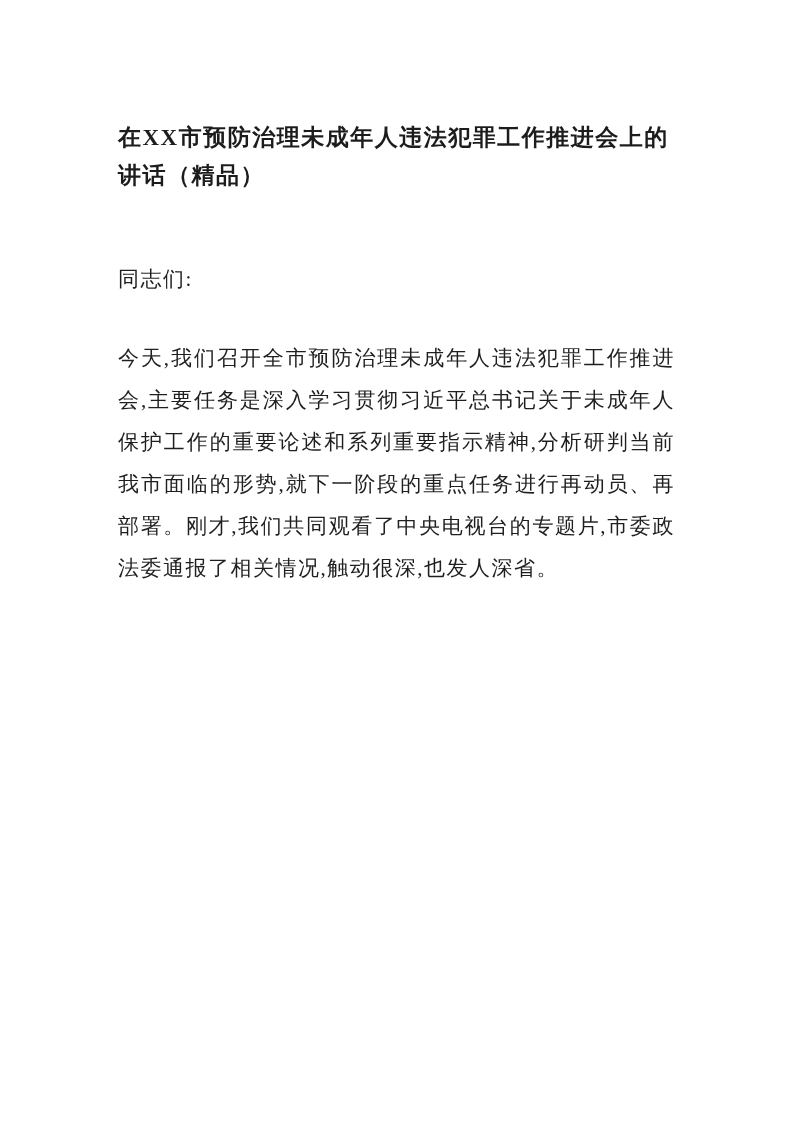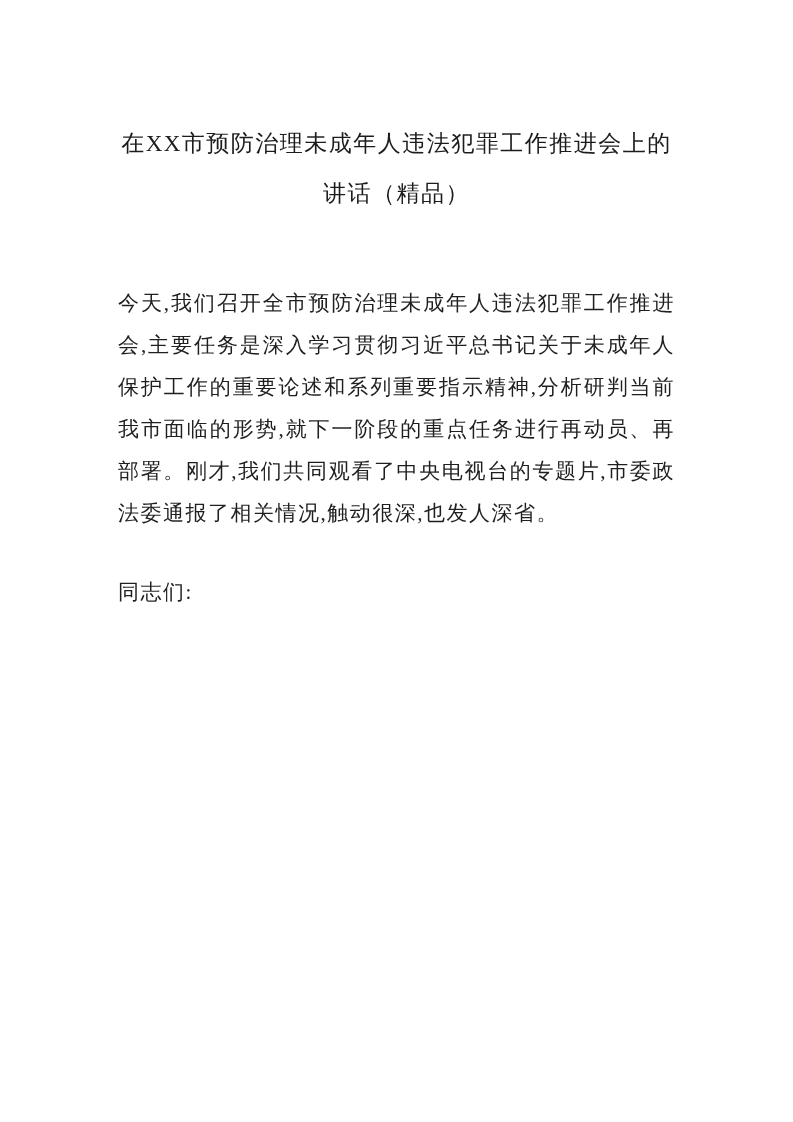--- a/index.html
+++ b/index.html
@@ -16,24 +16,24 @@
     overflow: hidden;
     font-family: "Liberation Serif", "DejaVu Serif", serif;
     color: #1f1f1f;
     box-sizing: border-box;
     padding: 119px 118px 0 118px;
   }
   .doc-title {
     margin: 0 auto 63px auto;
     width: 557px;
     font-size: 23px;
-    font-weight: normal;
-    line-height: 50px;
+    font-weight: bold;
+    line-height: 38px;
     letter-spacing: 1.5px;
-    text-align: center;
+    text-align: left;
     color: #1c1c1c;
   }
   .para {
     margin: 0 0 37px 0;
     width: 557px;
     font-size: 21px;
     line-height: 42px;
     letter-spacing: 1.5px;
     text-align: justify;
     text-justify: inter-character;
@@ -44,17 +44,17 @@
   .para.salutation {
     text-align: left;
   }
 </style>
 </head>
 <body>
 
 <div class="page">
   <h1 class="doc-title">在XX市预防治理未成年人违法犯罪工作推进会上的讲话（精品）</h1>
 
+  <p class="para salutation">同志们:</p>
+
   <p class="para">今天,我们召开全市预防治理未成年人违法犯罪工作推进会,主要任务是深入学习贯彻习近平总书记关于未成年人保护工作的重要论述和系列重要指示精神,分析研判当前我市面临的形势,就下一阶段的重点任务进行再动员、再部署。刚才,我们共同观看了中央电视台的专题片,市委政法委通报了相关情况,触动很深,也发人深省。</p>
-
-  <p class="para salutation">同志们:</p>
 
 </div>
 
 </body></html>

